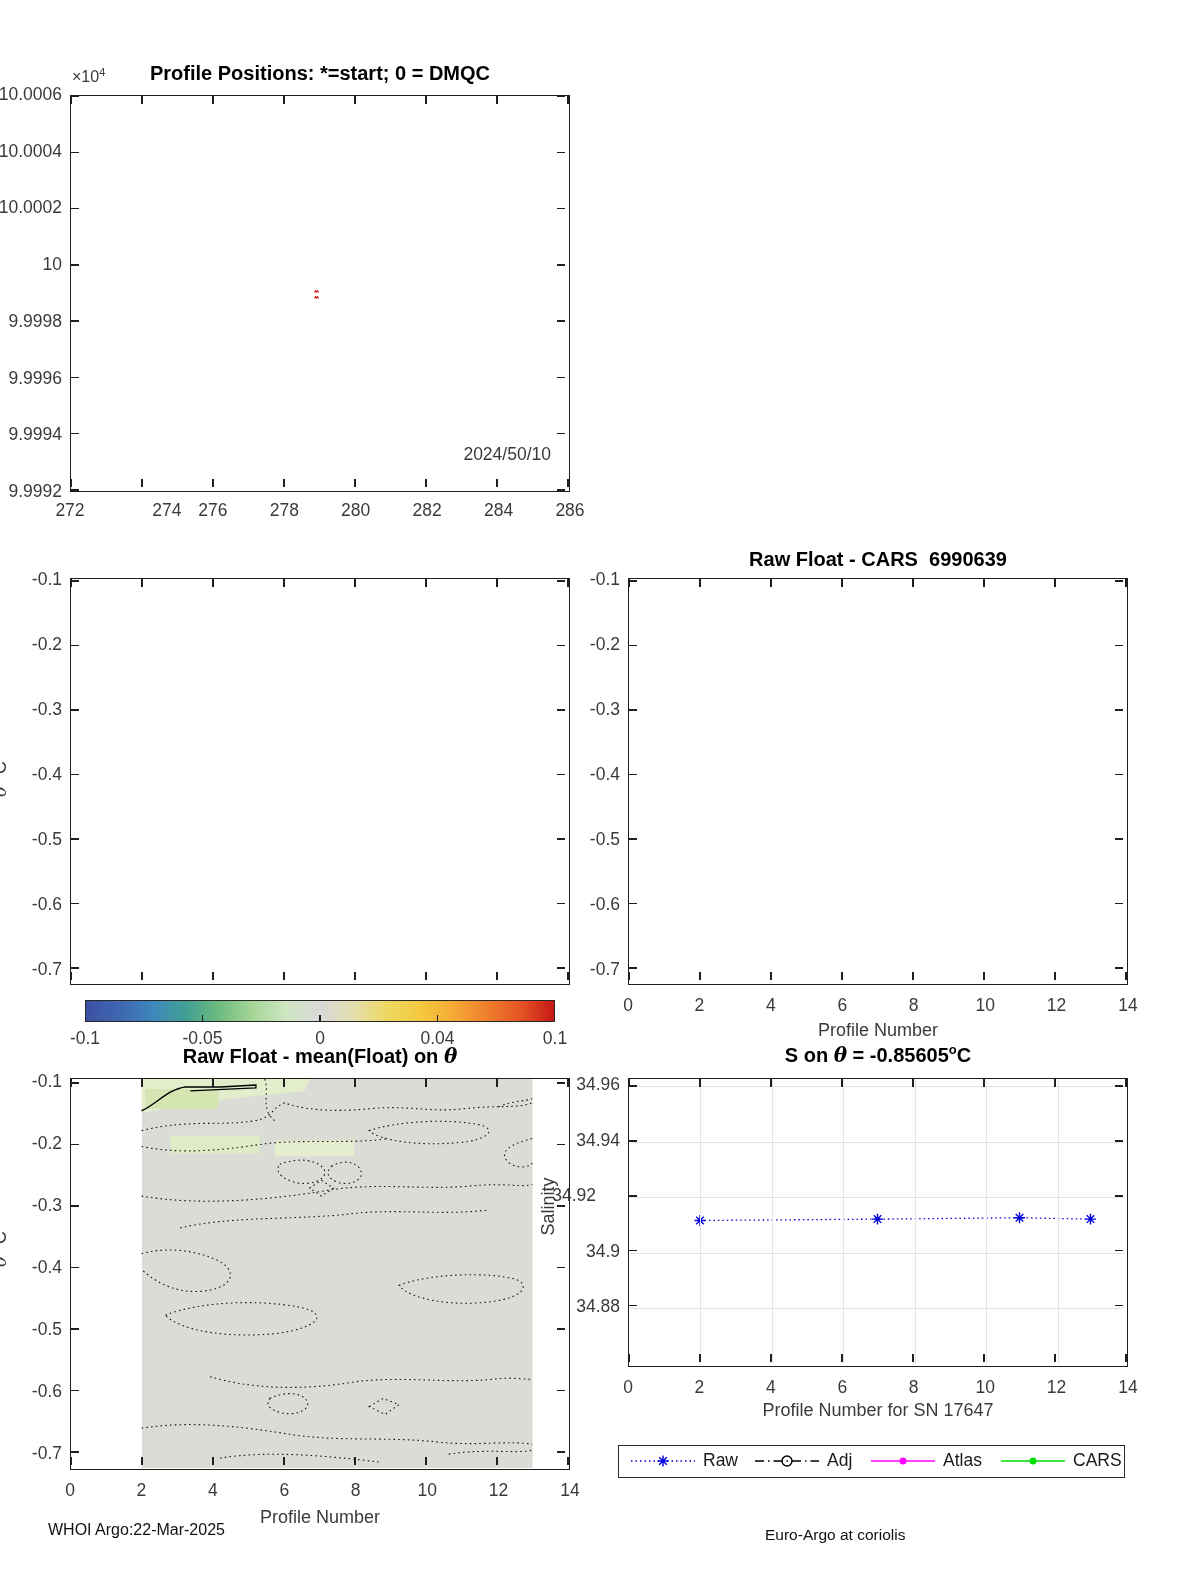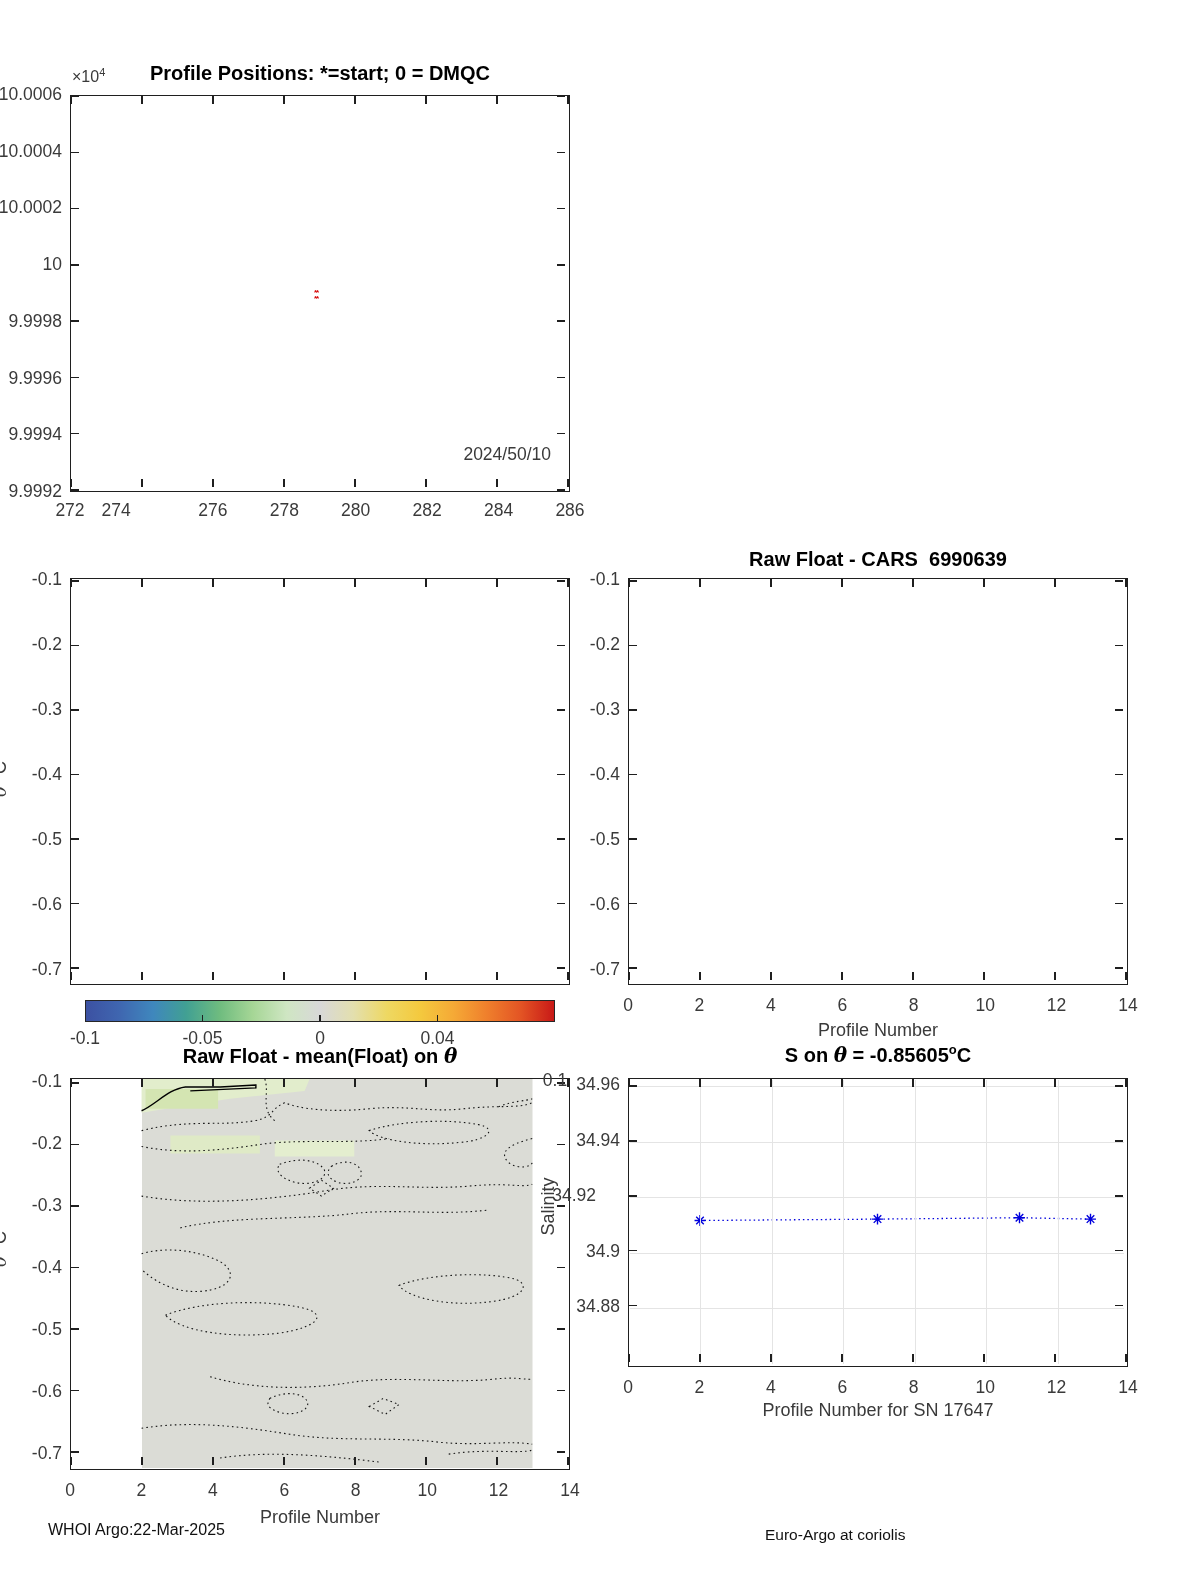--- a/index.html
+++ b/index.html
@@ -252,25 +252,41 @@
       <div class="tick" style="left: 0px; top: 116.025px; width: 8px; height: 1.5px; position: absolute;"></div>
       <div class="tick" style="left: 486px; top: 116.025px; width: 8px; height: 1.5px; position: absolute;"></div>
       <div class="tick" style="left: 0px; top: 170.949px; width: 8px; height: 1.5px; position: absolute;"></div>
       <div class="tick" style="left: 486px; top: 170.949px; width: 8px; height: 1.5px; position: absolute;"></div>
       <div class="tick" style="left: 0px; top: 225.873px; width: 8px; height: 1.5px; position: absolute;"></div>
       <div class="tick" style="left: 486px; top: 225.873px; width: 8px; height: 1.5px; position: absolute;"></div>
     </div>
   <div class="axlbl rot" style="left:518px;top:1196px;width:60px;">Salinity</div>
   <div class="axlbl" style="left:628px;top:1400px;width:500px;">Profile Number for SN 17647</div>
 
+  <div id="legend">
+    <svg id="svg-legend" style="left:0;top:0;" width="504" height="30">
+        <line x1="12" x2="76" y1="15" y2="15" stroke="#0000dd" stroke-width="1.6" stroke-dasharray="1.5 3"></line>
+        <path d="M38.5,15H49.5M44,9.5V20.5M40.2,11.2L47.8,18.8M40.2,18.8L47.8,11.2" stroke="#0000dd" stroke-width="1.4" fill="none"></path>
+        <line x1="136" x2="200" y1="15" y2="15" stroke="#000000" stroke-width="1.6" stroke-dasharray="9 4 1.5 4"></line>
+        <circle cx="168" cy="15" r="5" fill="none" stroke="#000000" stroke-width="1.4"></circle>
+        <line x1="252" x2="316" y1="15" y2="15" stroke="#ff00ff" stroke-width="1.6"></line>
+        <circle cx="284" cy="15" r="2.8" fill="#ff00ff" stroke="#ff00ff" stroke-width="1.4"></circle>
+        <line x1="382" x2="446" y1="15" y2="15" stroke="#00dd00" stroke-width="1.6"></line>
+        <circle cx="414" cy="15" r="2.8" fill="#00dd00" stroke="#00dd00" stroke-width="1.4"></circle>
+      </svg>
+  <div class="leglbl" style="left: 84px;">Raw</div>
+      <div class="leglbl" style="left: 208px;">Adj</div>
+      <div class="leglbl" style="left: 324px;">Atlas</div>
+      <div class="leglbl" style="left: 454px;">CARS</div>
+    </div>
 
   <div class="footer" style="left:48px;top:1521px;font-size:16px;">WHOI Argo:22-Mar-2025</div>
   <div class="footer" style="left:765px;top:1526px;">Euro-Argo at coriolis</div>
 <div class="ticklbl" style="left: 30px; top: 500px; width: 80px; text-align: center; position: absolute;">272</div>
-    <div class="ticklbl" style="left: 101.429px; top: 500px; width: 80px; text-align: left; position: absolute;">274</div>
+    <div class="ticklbl" style="left: 101.429px; top: 500px; width: 80px; text-align: right; position: absolute;">274</div>
     <div class="ticklbl" style="left: 172.857px; top: 500px; width: 80px; text-align: center; position: absolute;">276</div>
     <div class="ticklbl" style="left: 244.286px; top: 500px; width: 80px; text-align: center; position: absolute;">278</div>
     <div class="ticklbl" style="left: 315.714px; top: 500px; width: 80px; text-align: center; position: absolute;">280</div>
     <div class="ticklbl" style="left: 387.143px; top: 500px; width: 80px; text-align: center; position: absolute;">282</div>
     <div class="ticklbl" style="left: 458.571px; top: 500px; width: 80px; text-align: center; position: absolute;">284</div>
     <div class="ticklbl" style="left: 530px; top: 500px; width: 80px; text-align: center; position: absolute;">286</div>
     <div class="ticklbl" style="left: -138px; top: 84px; width: 200px; text-align: right; position: absolute;">10.0006</div>
     <div class="ticklbl" style="left: -138px; top: 140.714px; width: 200px; text-align: right; position: absolute;">10.0004</div>
     <div class="ticklbl" style="left: -138px; top: 197.429px; width: 200px; text-align: right; position: absolute;">10.0002</div>
     <div class="ticklbl" style="left: -138px; top: 254.143px; width: 200px; text-align: right; position: absolute;">10</div>
@@ -300,21 +316,21 @@
     <div class="ticklbl" style="left: 945.143px; top: 995px; width: 80px; text-align: center; position: absolute;">10</div>
     <div class="ticklbl" style="left: 1016.57px; top: 995px; width: 80px; text-align: center; position: absolute;">12</div>
     <div class="ticklbl" style="left: 1088px; top: 995px; width: 80px; text-align: center; position: absolute;">14</div>
     <div class="ticklbl" style="left: 45px; top: 1028px; width: 80px; text-align: center; position: absolute;">-0.1</div>
     <div class="ticklbl" style="left: 162.5px; top: 1028px; width: 80px; text-align: center; position: absolute;">-0.05</div>
     <div class="tick" style="left: 201.75px; top: 1015px; width: 1.5px; height: 6px; position: absolute;"></div>
     <div class="ticklbl" style="left: 280px; top: 1028px; width: 80px; text-align: center; position: absolute;">0</div>
     <div class="tick" style="left: 319.25px; top: 1015px; width: 1.5px; height: 6px; position: absolute;"></div>
     <div class="ticklbl" style="left: 397.5px; top: 1028px; width: 80px; text-align: center; position: absolute;">0.04</div>
     <div class="tick" style="left: 436.75px; top: 1015px; width: 1.5px; height: 6px; position: absolute;"></div>
-    <div class="ticklbl" style="left: 515px; top: 1028px; width: 80px; text-align: center; position: absolute; margin-top: 42px;">0.1</div>
+    <div class="ticklbl" style="left: 515px; top: 1028px; width: 80px; text-align: center; position: absolute;">0.1</div>
     <div class="ticklbl" style="left: 30px; top: 1480px; width: 80px; text-align: center; position: absolute;">0</div>
     <div class="ticklbl" style="left: 101.429px; top: 1480px; width: 80px; text-align: center; position: absolute;">2</div>
     <div class="ticklbl" style="left: 172.857px; top: 1480px; width: 80px; text-align: center; position: absolute;">4</div>
     <div class="ticklbl" style="left: 244.286px; top: 1480px; width: 80px; text-align: center; position: absolute;">6</div>
     <div class="ticklbl" style="left: 315.714px; top: 1480px; width: 80px; text-align: center; position: absolute;">8</div>
     <div class="ticklbl" style="left: 387.143px; top: 1480px; width: 80px; text-align: center; position: absolute;">10</div>
     <div class="ticklbl" style="left: 458.571px; top: 1480px; width: 80px; text-align: center; position: absolute;">12</div>
     <div class="ticklbl" style="left: 530px; top: 1480px; width: 80px; text-align: center; position: absolute;">14</div>
     <div class="ticklbl" style="left: -138px; top: 1071px; width: 200px; text-align: right; position: absolute;">-0.1</div>
     <div class="ticklbl" style="left: -138px; top: 1133px; width: 200px; text-align: right; position: absolute;">-0.2</div>

